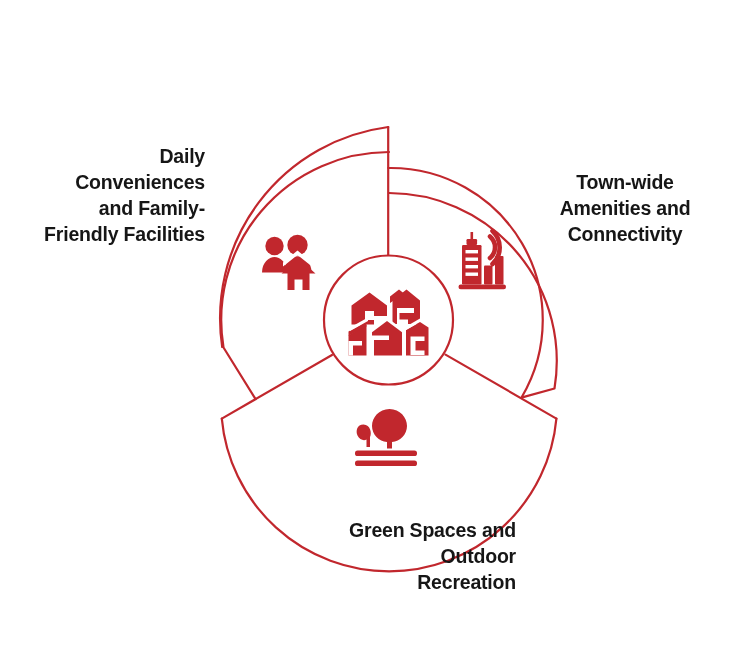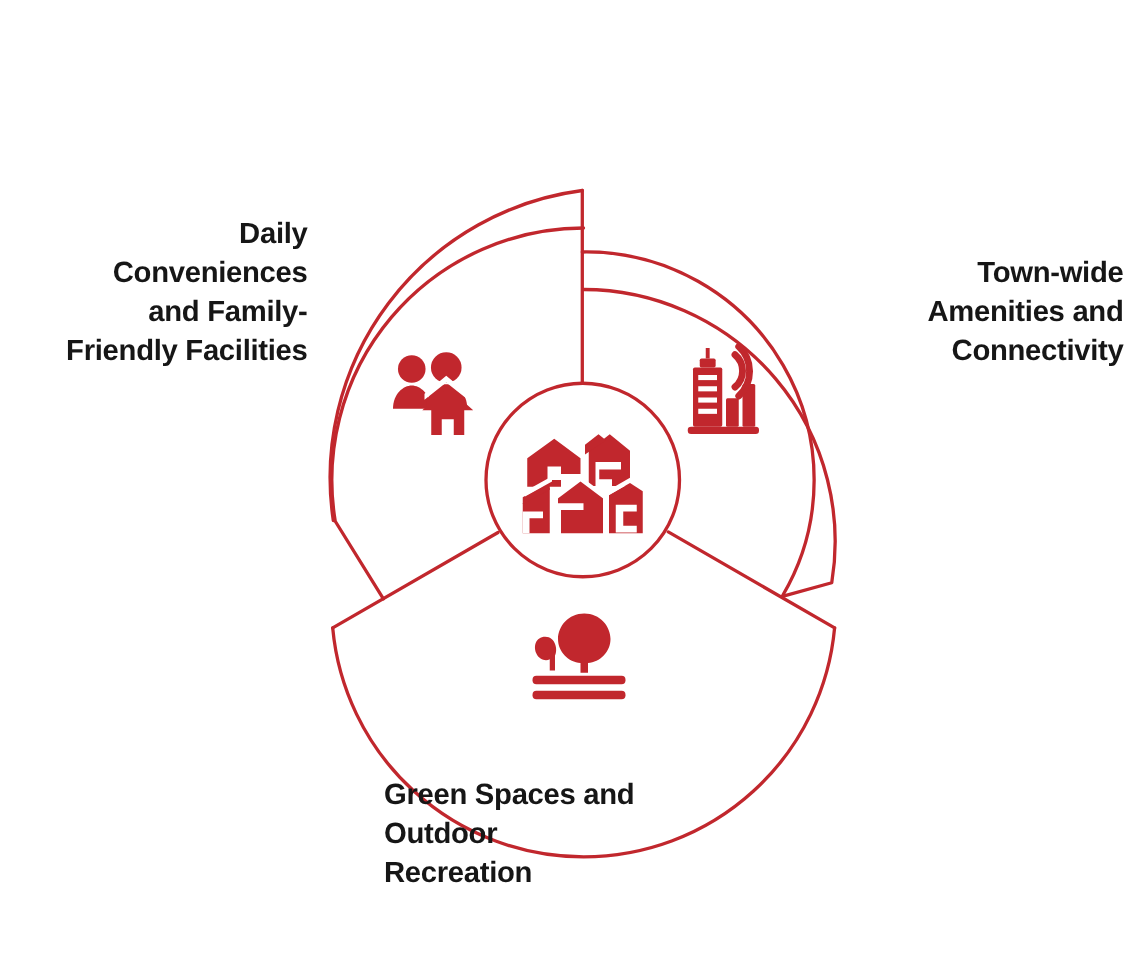--- a/index.html
+++ b/index.html
@@ -35,30 +35,30 @@
     letter-spacing: -0.2px;
     white-space: pre-line;
   }
   .label-left {
     right: 545px;
     top: 143px;
     width: 230px;
     text-align: right;
   }
   .label-right {
-    left: 569px;
+    left: 535px;
     top: 169px;
     width: 180px;
-    text-align: right;
+    text-align: center;
   }
   .label-bottom {
     left: 256px;
     top: 517px;
     width: 260px;
-    text-align: left;
+    text-align: right;
   }
 </style>
 </head>
 <body>
 
 <div id="stage">
 
   <svg class="diagram-svg" viewBox="0 0 750 646">
 
     <g fill="none" stroke="#C1272D" stroke-width="2.2" stroke-linecap="round" stroke-linejoin="round">

